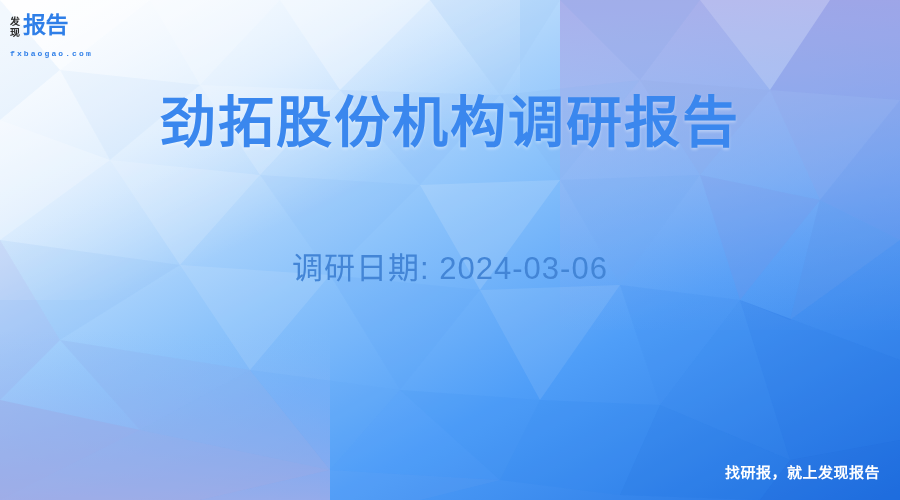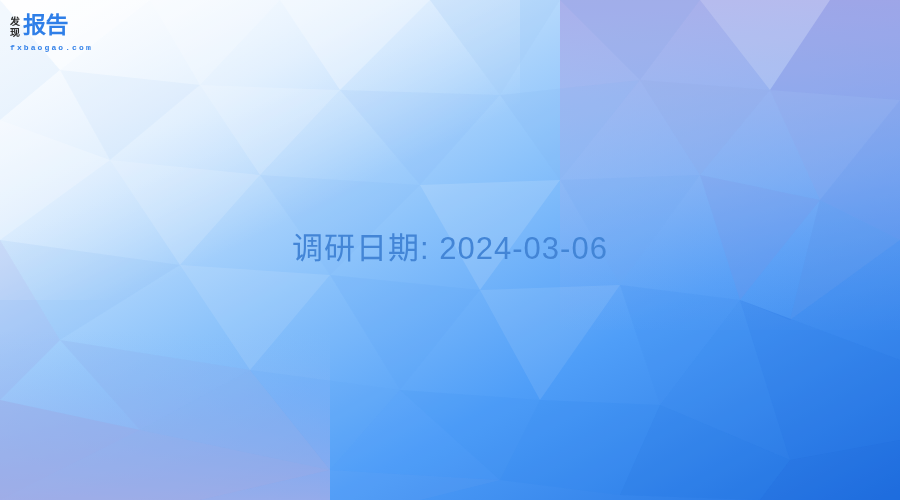--- a/index.html
+++ b/index.html
@@ -53,21 +53,21 @@
     letter-spacing: 0px;
   }
   .logo-main {
     font-size: 23px;
     line-height: 28px;
     font-weight: 900;
     color: #2f7fe8;
     letter-spacing: -0.5px;
   }
   .logo-url {
-    margin-top: 4px;
+    margin-top: 10px;
     font-size: 8px;
     line-height: 10px;
     font-weight: 700;
     color: #2f7fe8;
     letter-spacing: 2.1px;
     font-family: "Liberation Mono", "DejaVu Sans Mono", monospace;
   }
 
   
   .title {
@@ -84,21 +84,21 @@
     text-shadow: 0 2px 3px rgba(255,255,255,0.35);
     z-index: 5;
     white-space: nowrap;
   }
 
   
   .subtitle {
     position: absolute;
     left: 0;
     right: 0;
-    top: 228px;
+    top: 248px;
     text-align: center;
     font-size: 31px;
     line-height: 42px;
     font-weight: 400;
     color: #4385d6;
     letter-spacing: 1px;
     z-index: 5;
     white-space: nowrap;
   }
 
@@ -207,17 +207,19 @@
     <div class="logo-row">
       <div class="logo-stack">
         <span>发</span>
         <span>现</span>
       </div>
       <div class="logo-main">报告</div>
     </div>
     <div class="logo-url">fxbaogao.com</div>
   </div>
 
+  <div class="title">劲拓股份机构调研报告</div>
 
   <div class="subtitle">调研日期: 2024-03-06</div>
 
+  <div class="tagline">找研报，就上发现报告</div>
 
 </div>
 
 </body></html>

